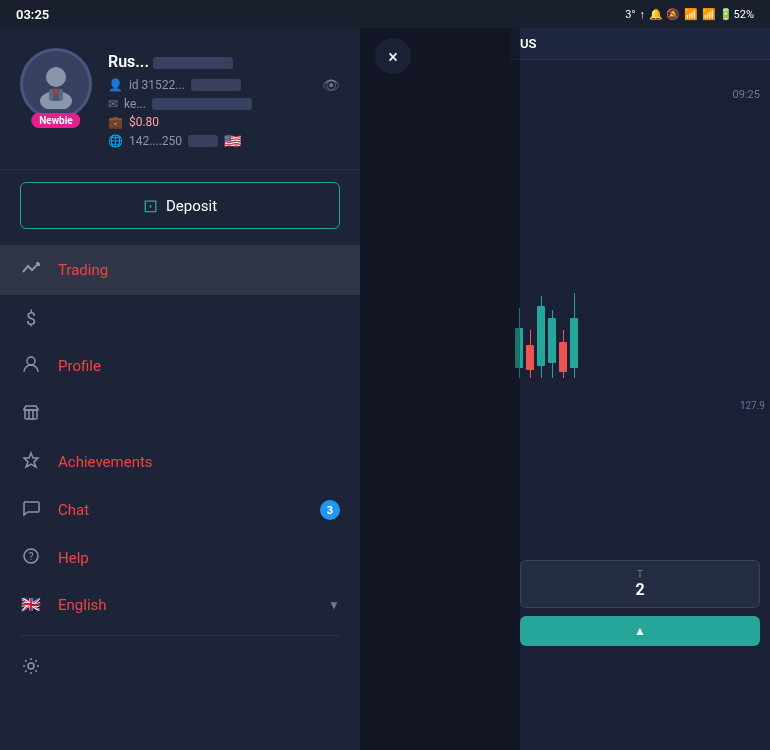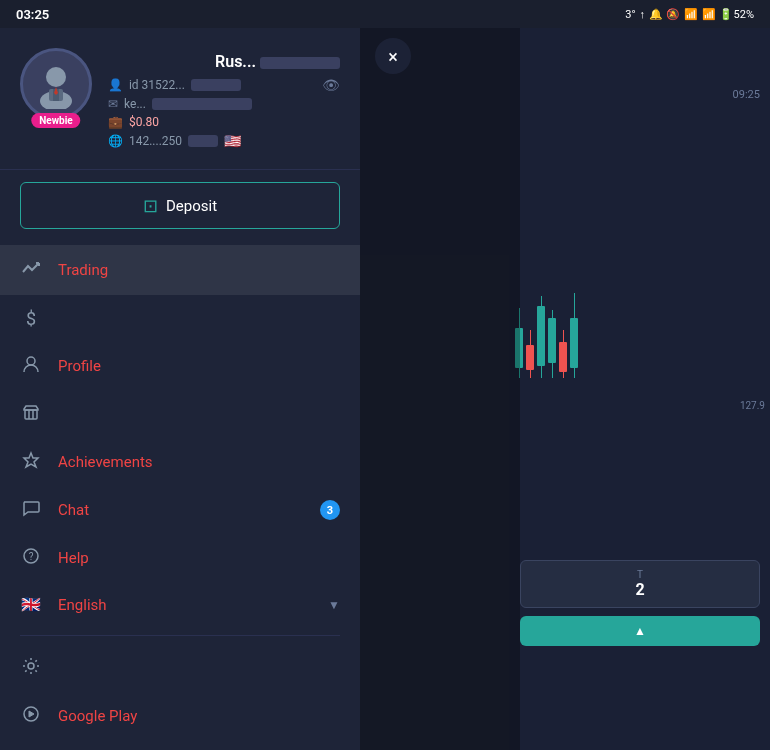--- a/index.html
+++ b/index.html
@@ -244,21 +244,20 @@
       font-size: 10px;
       font-weight: bold;
       padding: 2px 8px;
       border-radius: 10px;
       white-space: nowrap;
     }
 
     .user-info {
       flex: 1;
       padding-top: 4px;
-      text-align: right;
     }
 
     .user-name {
       color: #fff;
       font-size: 16px;
       font-weight: 600;
       margin-bottom: 6px;
     }
 
     .user-detail {
@@ -393,20 +392,23 @@
       height: 50px;
     }
 
   </style>
 </head>
 <body>
 
 <div class="trading-bg"></div>
 
 <div class="chart-area">
+  <div class="chart-top-bar">
+    <span class="chart-symbol">US</span>
+  </div>
   <span class="chart-time">09:25</span>
 
   <div class="candle-container">
     <div class="candle green">
       <div class="candle-wick" style="height:20px"></div>
       <div class="candle-body" style="height:40px"></div>
       <div class="candle-wick" style="height:10px"></div>
     </div>
     <div class="candle red">
       <div class="candle-wick" style="height:15px"></div>
@@ -596,29 +598,20 @@
 
     <div class="nav-item">
       <span class="nav-icon">
         <svg width="18" height="18" viewBox="0 0 18 18" fill="none">
           <circle cx="9" cy="9" r="3" stroke="#8898aa" stroke-width="1.5" fill="none"></circle>
           <path d="M9 1v2M9 15v2M1 9h2M15 9h2M3.2 3.2l1.4 1.4M13.4 13.4l1.4 1.4M3.2 14.8l1.4-1.4M13.4 4.6l1.4-1.4" stroke="#8898aa" stroke-width="1.5"></path>
         </svg>
       </span>
     </div>
 
-    <div class="nav-item">
-      <span class="nav-icon">
-        <svg width="18" height="18" viewBox="0 0 18 18" fill="none">
-          <circle cx="9" cy="9" r="7" stroke="#8898aa" stroke-width="1.5" fill="none"></circle>
-          <path d="M7 6l5 3-5 3V6z" stroke="#8898aa" stroke-width="1" fill="#8898aa"></path>
-        </svg>
-      </span>
-      <span class="nav-label">Google Play</span>
-    </div>
 
     <div class="nav-item">
       
       
     </div>
 
   </div>
 
 </div>
 

